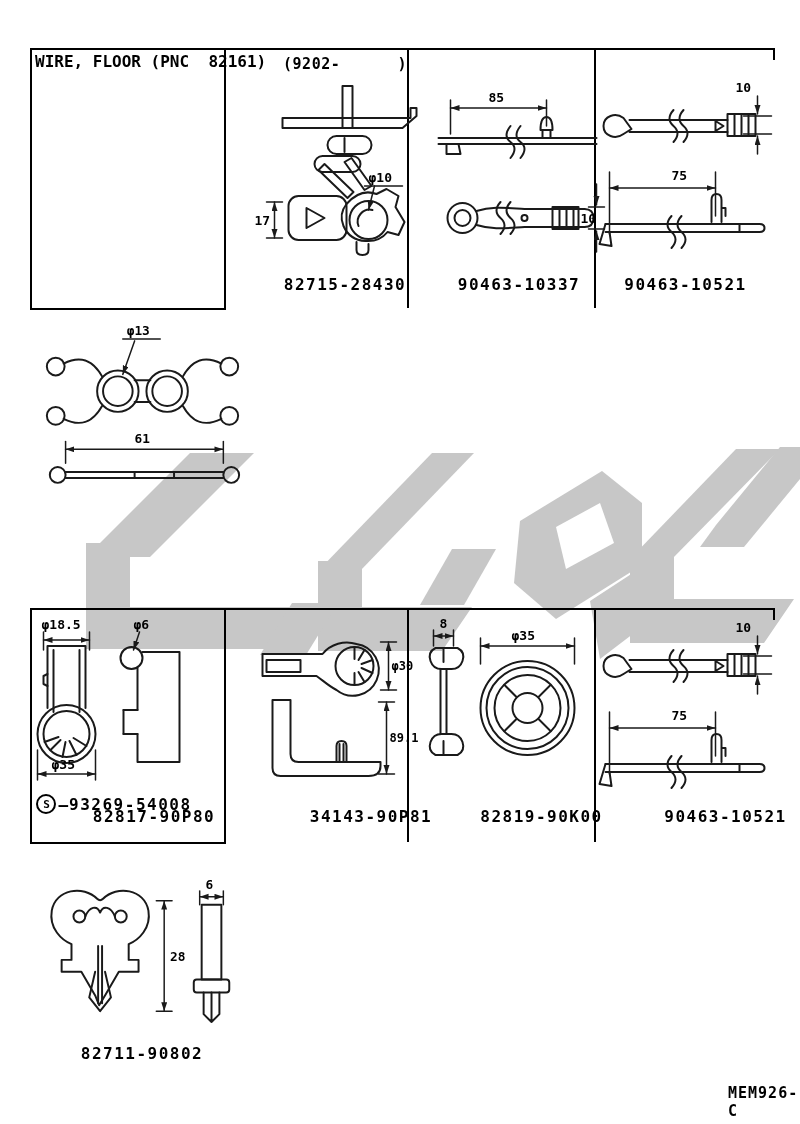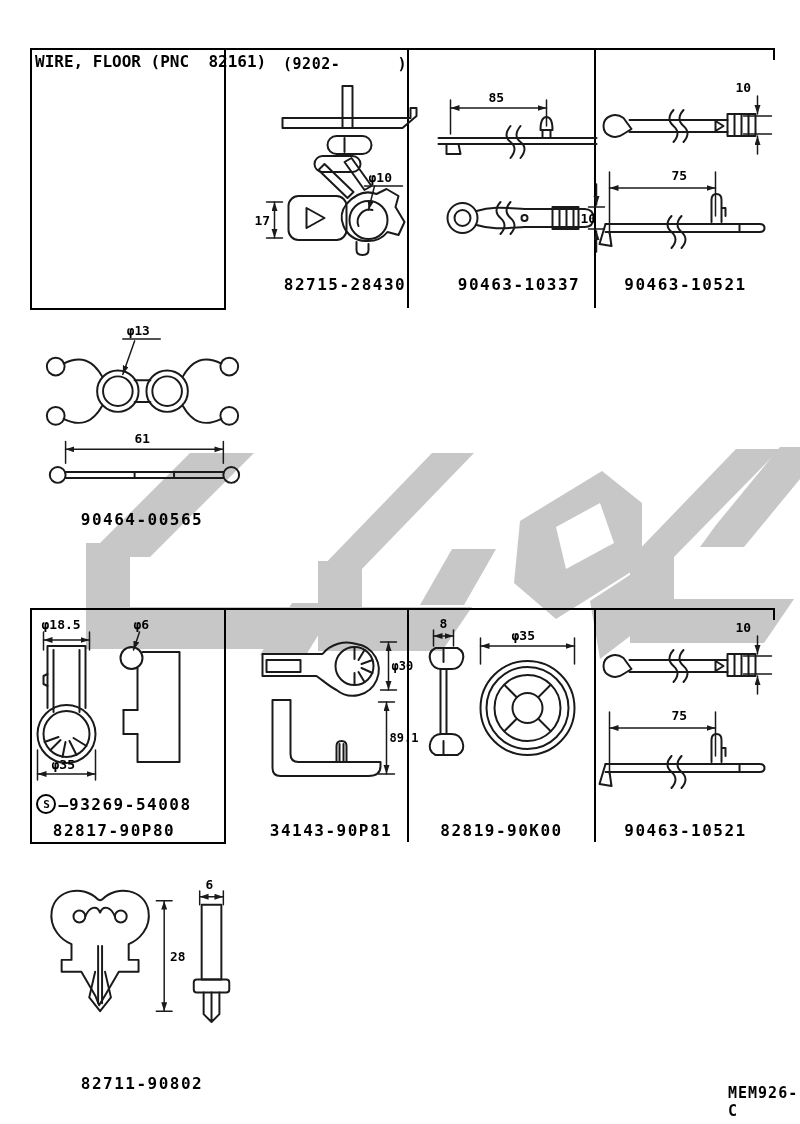--- a/index.html
+++ b/index.html
@@ -15,21 +15,21 @@
   .rtick{position:absolute;right:0;top:0;width:0;height:10px;border-left:2px solid #000;}
   .c1bottom{position:absolute;left:0;width:196px;border-top:2px solid #000;}
   .s1 .c1bottom{top:258px;} .s2 .c1bottom{top:232px;}
   .cell{position:absolute;top:0;height:100%;}
   .variant{position:absolute;top:5px;left:0;width:100%;text-align:center;
            font:bold 15px "DejaVu Sans Mono",monospace;white-space:pre;letter-spacing:0.5px;}
   .dwg{position:absolute;left:50%;transform:translateX(-50%);}
   .s1 .dwg{top:26px;} .s2 .dwg{top:6px;}
   .part{position:absolute;left:0;width:100%;text-align:center;white-space:pre;
         font:bold 16px "DejaVu Sans Mono",monospace;letter-spacing:1.5px;}
-  .s1 .part{bottom:18px;} .s2 .part{bottom:7px;}
+  .s1 .part{bottom:18px;} .s2 .part{bottom:21px;padding-left:40px;}
   .subpart{position:absolute;bottom:33px;left:0;width:100%;display:flex;align-items:center;justify-content:center;
            font:bold 16px "DejaVu Sans Mono",monospace;letter-spacing:1.5px;}
   .scircle{display:inline-flex;width:16px;height:16px;border:2px solid #000;border-radius:50%;
            align-items:center;justify-content:center;font:bold 11px "DejaVu Sans Mono",monospace;
            letter-spacing:0;margin-right:1px;flex:none;}
   .dash{letter-spacing:0;margin:0 1px;}
   .freeblock{position:absolute;z-index:1;}
   .freeblock .blockpart{text-align:center;font:bold 16px "DejaVu Sans Mono",monospace;letter-spacing:1.5px;white-space:pre;}
   .doccode{position:absolute;left:694px;top:1084px;font:bold 15px "DejaVu Sans Mono",monospace;letter-spacing:1px;z-index:2;padding-left:34px;}
   .wm{position:absolute;left:0;top:435px;width:800px;height:230px;z-index:0;}
@@ -192,21 +192,20 @@
       <line class="dim" x1="30" y1="124" x2="30" y2="146"></line>
       <line class="dim" x1="190" y1="124" x2="190" y2="146"></line>
       <line class="dim" x1="30" y1="132" x2="190" y2="132" marker-start="url(#ah)" marker-end="url(#ah)"></line>
       <circle class="ln" cx="22" cy="158" r="8"></circle>
         <circle class="ln" cx="198" cy="158" r="8"></circle>
       <line class="ln" x1="30" y1="155" x2="190" y2="155"></line>
       <line class="ln" x1="30" y1="161" x2="190" y2="161"></line>
       <line class="ln" x1="100" y1="155" x2="100" y2="161"></line>
       <line class="ln" x1="140" y1="155" x2="140" y2="161"></line>
     </svg>
-    <div class="blockpart" style="margin-top:18px">90464-00565</div>
   </div>
 
 
   <div class="ptable s2">
     <div class="lborder"></div>
     <div class="vline" style="left:194px"></div>
     <div class="vline" style="left:377px"></div>
     <div class="vline" style="left:564px"></div>
     <div class="rtick"></div>
     <div class="c1bottom"></div>
@@ -345,17 +344,17 @@
       <line class="dim" x1="130" y1="24" x2="130" y2="136" marker-start="url(#ah)" marker-end="url(#ah)"></line>
       <text class="dt" x="136" y="85">28</text>
       <text class="dt" x="172" y="12">6</text>
       <line class="dim" x1="166" y1="14" x2="166" y2="28"></line>
       <line class="dim" x1="190" y1="14" x2="190" y2="28"></line>
       <line class="dim" x1="166" y1="20" x2="190" y2="20" marker-start="url(#ah)" marker-end="url(#ah)"></line>
       <rect class="ln" x="168" y="28" width="20" height="76"></rect>
       <rect class="ln" x="160" y="104" width="36" height="13" rx="3"></rect>
       <path class="ln" d="M170,117 V139 L178,147 L186,139 V117 M178,117 V147"></path>
     </svg>
-    <div class="blockpart" style="margin-top:42px">82711-90802</div>
+    <div class="blockpart" style="margin-top:12px">82711-90802</div>
   </div>
 
   <div class="doccode">MEM926-C</div>
 </div>
 
 </body></html>

